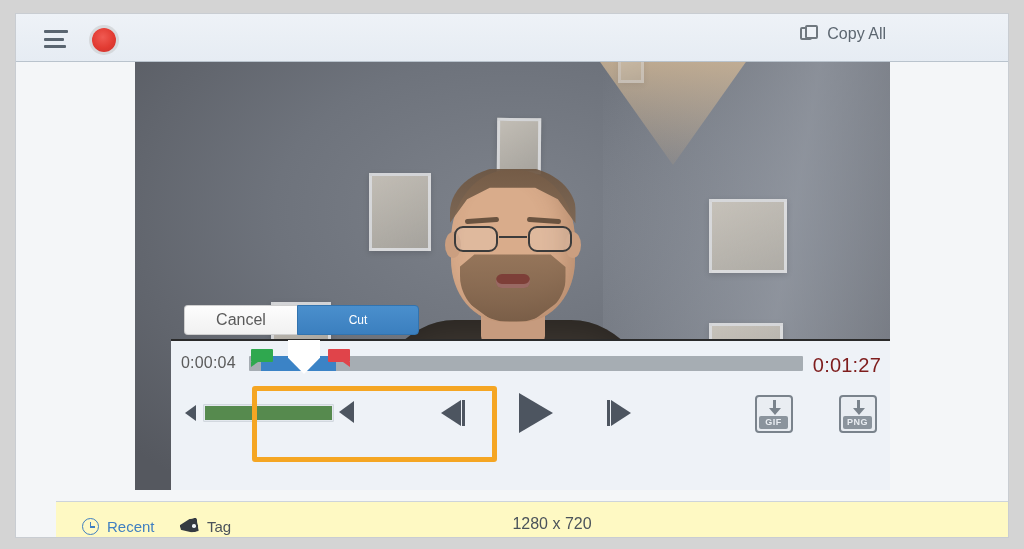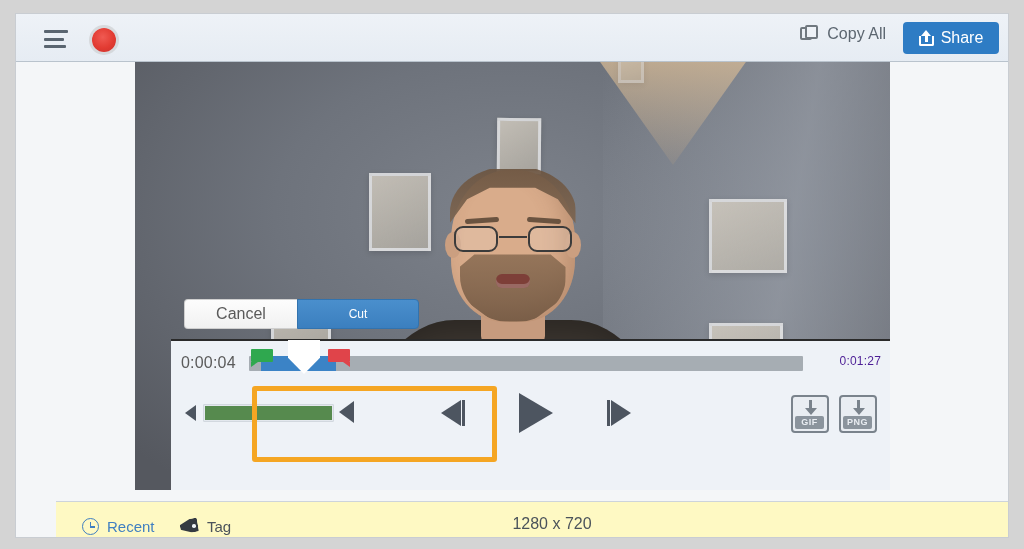--- a/index.html
+++ b/index.html
@@ -176,21 +176,21 @@
   
   #controls{
     position:absolute; left:36px; top:277px; width:724px; height:151px;
     background:#eef2f7;
     border-top:2px solid #2a2a2a;
   }
 
   
   #cut-bubble{
     position:absolute; left:13px; top:-47px; width:239px; height:47px;
-    display:flex; align-items:flex-start;
+    display:flex; align-items:center;
   }
   #cancel-button{
     width:113px; height:30px; margin-top:5px;
     background:linear-gradient(#fdfdfd,#f1f1f1);
     border:1px solid #cfcfcf; border-right:none;
     border-radius:4px 0 0 4px;
     color:#5a5a5a; font-size:16px;
     display:flex; align-items:center; justify-content:center;
     cursor:pointer;
   }
@@ -208,21 +208,21 @@
   #timeline-row{
     position:absolute; left:0; top:2px; width:100%; height:40px;
     display:flex; align-items:center;
   }
   #time-current{
     position:absolute; left:10px; top:11px;
     font-size:16px; color:#5b5b5b; letter-spacing:.2px;
   }
   #time-total{
     position:absolute; right:14px; top:11px;
-    font-size:12px; color:#4c1d95; letter-spacing:.2px;
+    font-size:20px; color:#7f1d1d; letter-spacing:.2px;
   }
   #track{
     position:absolute; left:78px; top:13px; width:554px; height:15px;
     background:#a6adb3; border-radius:1px;
   }
   #track-selection{
     position:absolute; left:12px; top:0; width:75px; height:15px;
     background:#3b83c6;
   }
   .marker{ position:absolute; top:-7px; width:22px; height:17px; }
@@ -307,21 +307,21 @@
     position:absolute; left:11.5px; top:11px; width:0; height:0;
     border-left:6px solid transparent; border-right:6px solid transparent;
     border-top:7px solid #7a838c;
   }
   .dl-btn .tag{
     position:absolute; left:2px; bottom:2px; width:29px; height:13px;
     background:#8b949d; border-radius:2px;
     color:#e9edf2; font-size:9px; font-weight:bold;
     text-align:center; line-height:13px; letter-spacing:.5px;
   }
-  #gif-button{ left:620px; }
+  #gif-button{ left:584px; }
   #png-button{ left:668px; }
 
   
   #statusbar{
     position:absolute; left:0; bottom:0; width:992px; height:36px;
     background:#fef9c3; border-top:1px solid #cdd4db;margin-left:40px;
   }
   #recent-item{
     position:absolute; left:26px; top:13px; height:22px;
     display:flex; align-items:center; gap:8px;
@@ -373,28 +373,20 @@
     <div id="record-btn"></div>
 
     <div id="copy-all">
       <span class="copy-glyph">
         <span class="sq1"></span>
         <span class="sq2"></span>
       </span>
       <span>Copy All</span>
     </div>
 
-    <div id="share-btn">
-      <span class="share-glyph">
-        <span class="box"></span>
-        <span class="stem"></span>
-        <span class="arrow"></span>
-      </span>
-      <span>Share</span>
-    </div>
   </div>
 
   <div id="stage">
     <div id="video">
       <div class="wall"></div>
       <div class="wall-right"></div>
       <div class="beam"></div>
 
       <div class="frame-art f3"></div>
       <div class="frame-art f6"></div>

